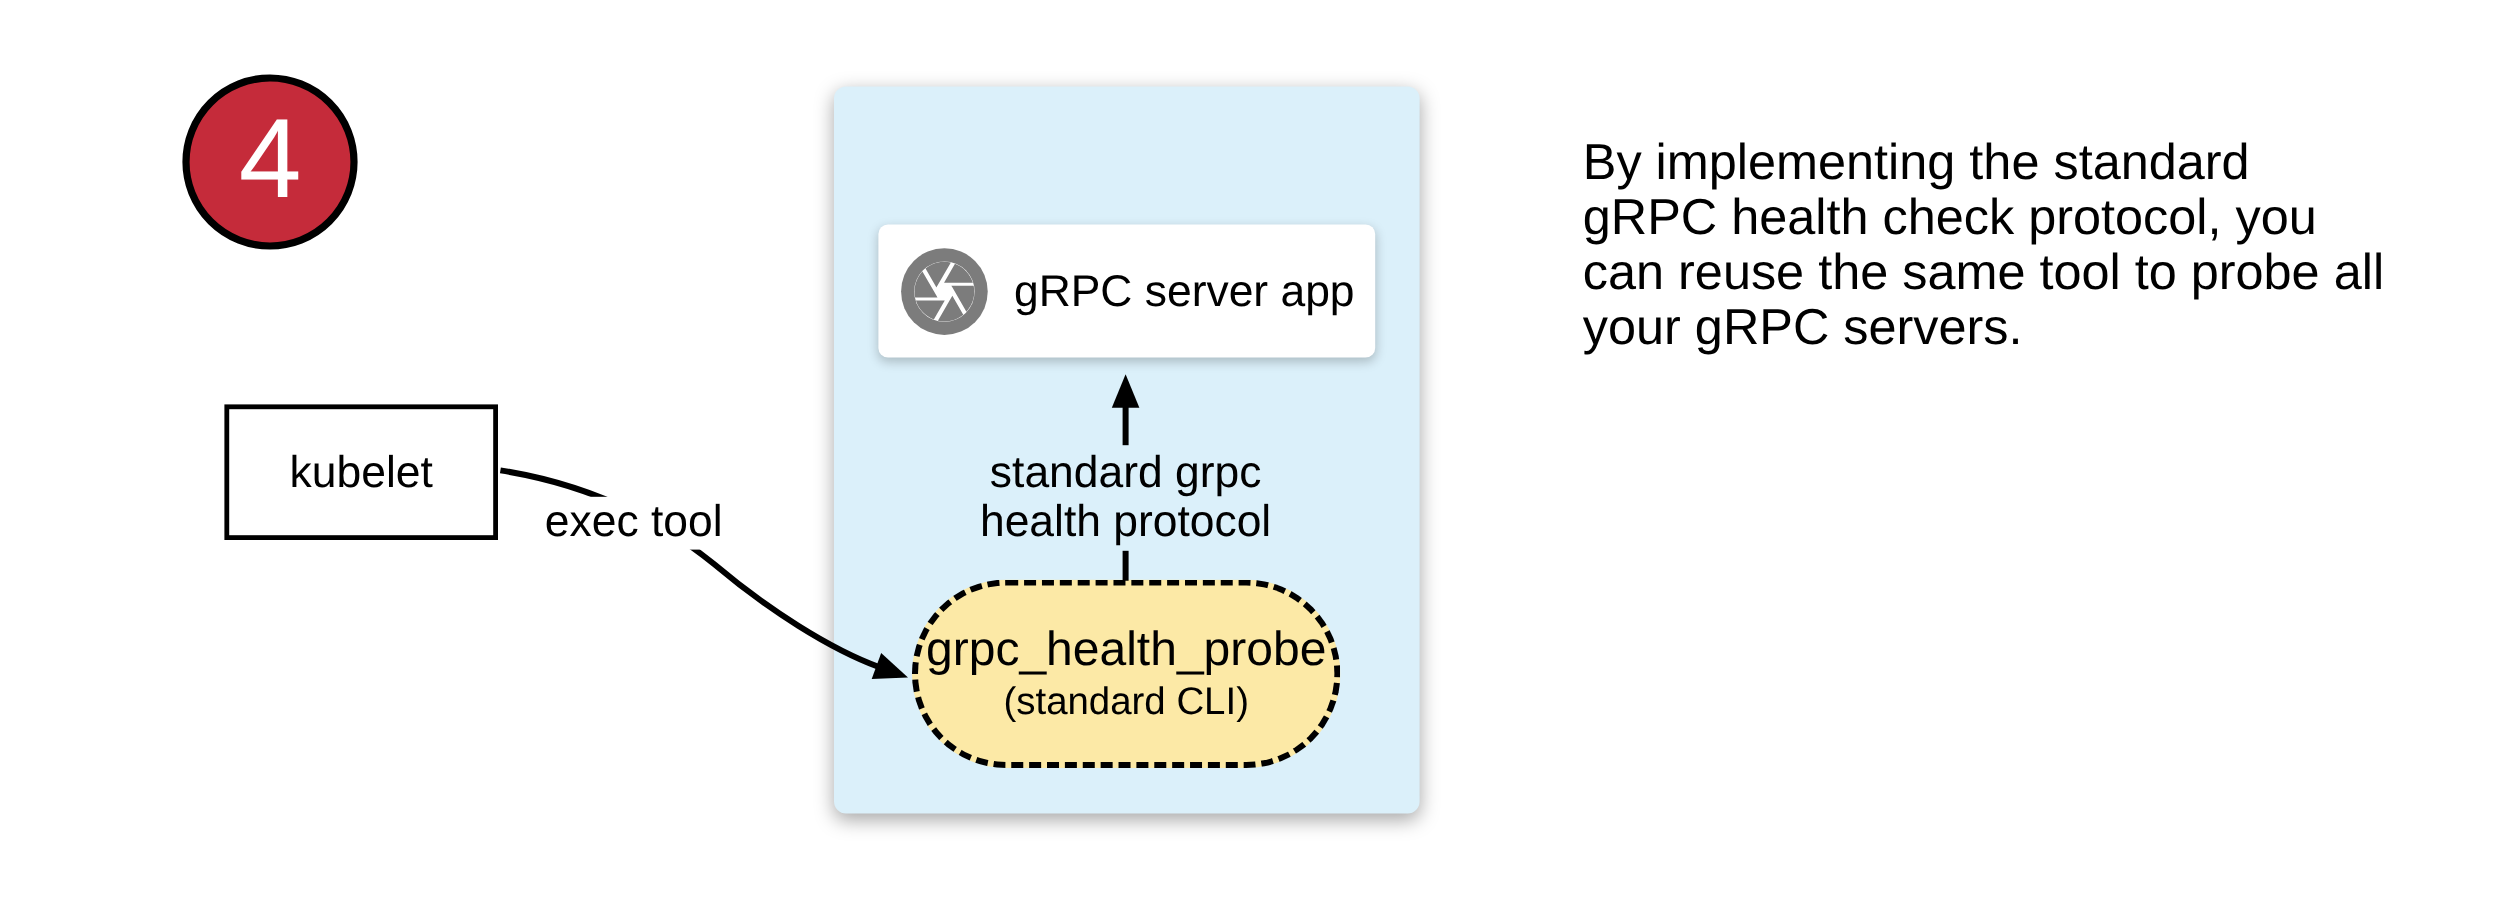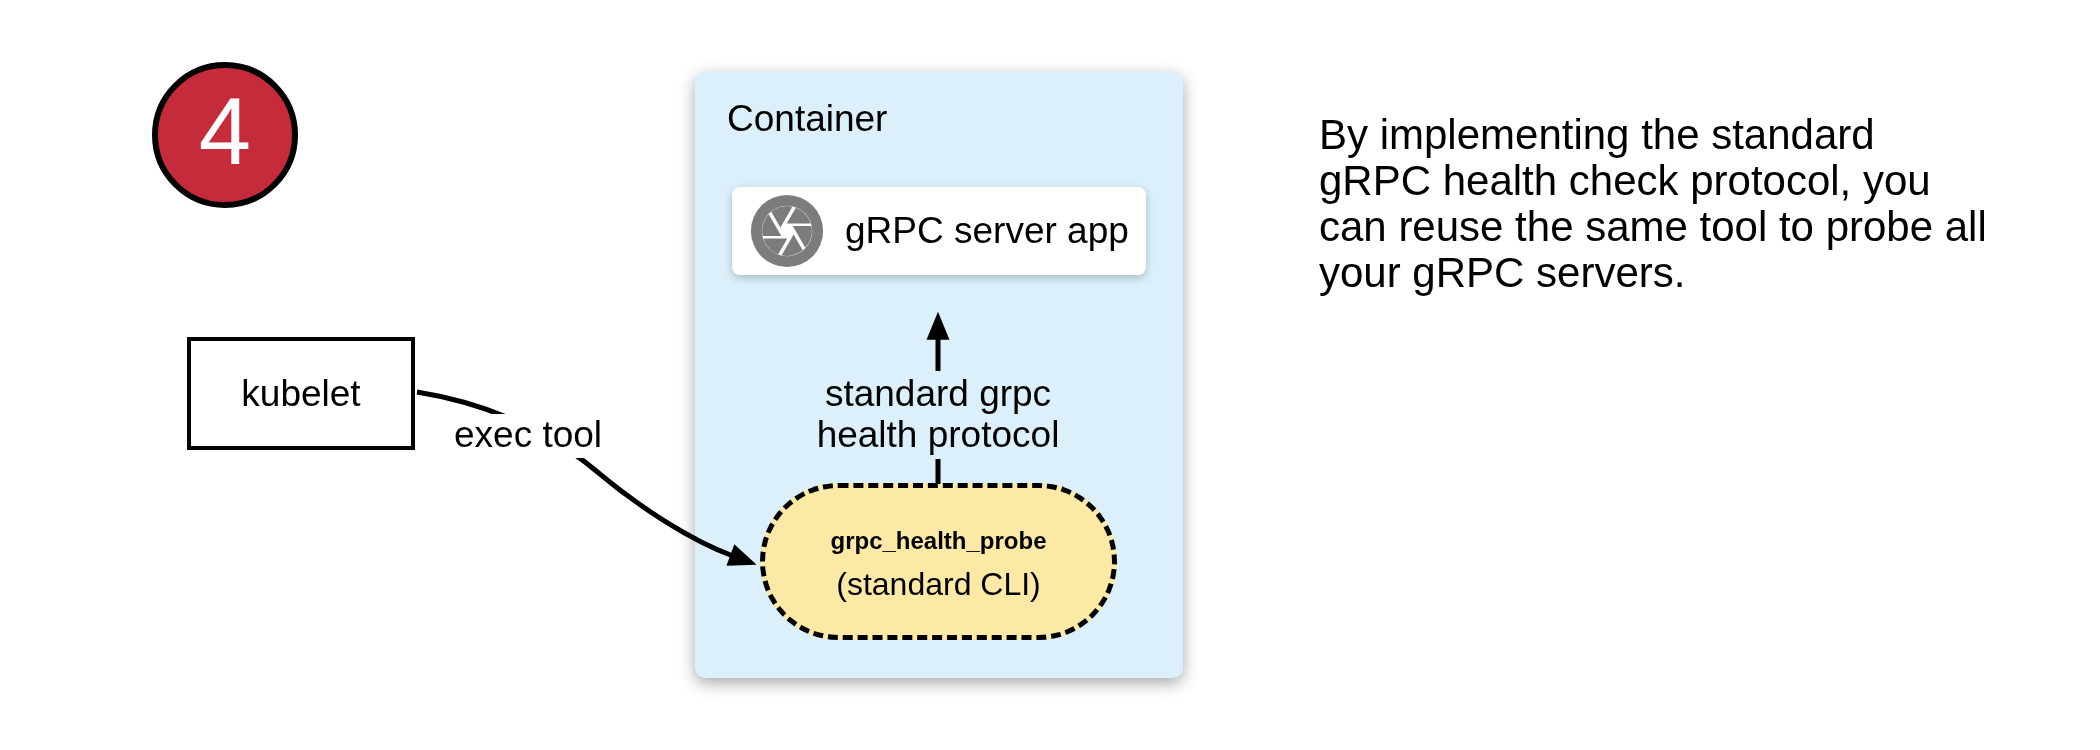--- a/index.html
+++ b/index.html
@@ -46,38 +46,38 @@
     background: var(--container-blue, #DBF0FA);
     border-radius: 10px;
     box-shadow: 0 5px 16px rgba(0,0,0,0.35);
   }
   .container-title {
     position: absolute; left: 32px; top: 26px;
     font-size: 37px;
   }
   .server-box {
     position: absolute; left: 37px; top: 115px;
-    width: 414px; height: 88px;
+    width: 414px; height: 111px;
     background: #fff; border-radius: 8px;
     box-shadow: 0 3px 9px rgba(0,0,0,0.22);
     display: flex; align-items: center;
     padding-left: 17px;
   }
   .server-box .label { font-size: 37px; margin-left: 20px; }
   .aperture { width: 76px; height: 76px; flex: none; }
 
   .pill {
     position: absolute; left: 65px; top: 411px;
     width: 357px; height: 157px;
     background: var(--pill-yellow, #FCE9A6);
     border: 5px dashed #000;
     border-radius: 79px;
     display: flex; flex-direction: column; align-items: center; justify-content: center;
   }
-  .pill .name { font-size: 24px; font-weight: bold; line-height: 44px; }
+  .pill .name { font-size: 40px; font-weight: normal; line-height: 44px; }
   .pill .subtitle { font-size: 32px; line-height: 42px; }
 
   
   svg.arrows {
     position: absolute; left: 0; top: 0;
     width: 2100px; height: 750px;
     pointer-events: none;
   }
 
   
@@ -115,21 +115,20 @@
 
   <div class="badge">
     <span>4</span>
   </div>
 
   <div class="kubelet">
     <span>kubelet</span>
   </div>
 
   <div class="container-box">
-    <div class="container-title">Container</div>
 
     <div class="server-box">
       <svg class="aperture" viewBox="0 0 80 80">
         <circle cx="40" cy="40" r="38" fill="#7C7C7C"></circle>
         <circle cx="40" cy="40" r="26.5" fill="#ffffff"></circle>
         <g transform="translate(40,40) scale(2.62) translate(-12,-12)">
           <path fill="#7C7C7C" d="M9.4 10.5l4.77-8.26C13.47 2.09 12.75 2 12 2c-2.4 0-4.6.85-6.32 2.25l3.66 6.35.06-.1zM21.54 9c-.92-2.92-3.15-5.26-6-6.34L11.88 9h9.66zm.26 1h-7.49l.29.5 4.76 8.25C21 16.97 22 14.61 22 12c0-.69-.07-1.35-.2-2zM8.54 12l-3.9-6.75C3.01 7.03 2 9.39 2 12c0 .69.07 1.35.2 2h7.49l-1.15-2zm-6.08 3c.92 2.92 3.15 5.26 6 6.34L12.12 15H2.46zm11.27 0l-3.9 6.76c.7.15 1.42.24 2.17.24 2.4 0 4.6-.85 6.32-2.25l-3.66-6.35-.93 1.6z"></path>
         </g>
       </svg>
       <span class="label">gRPC server app</span>

